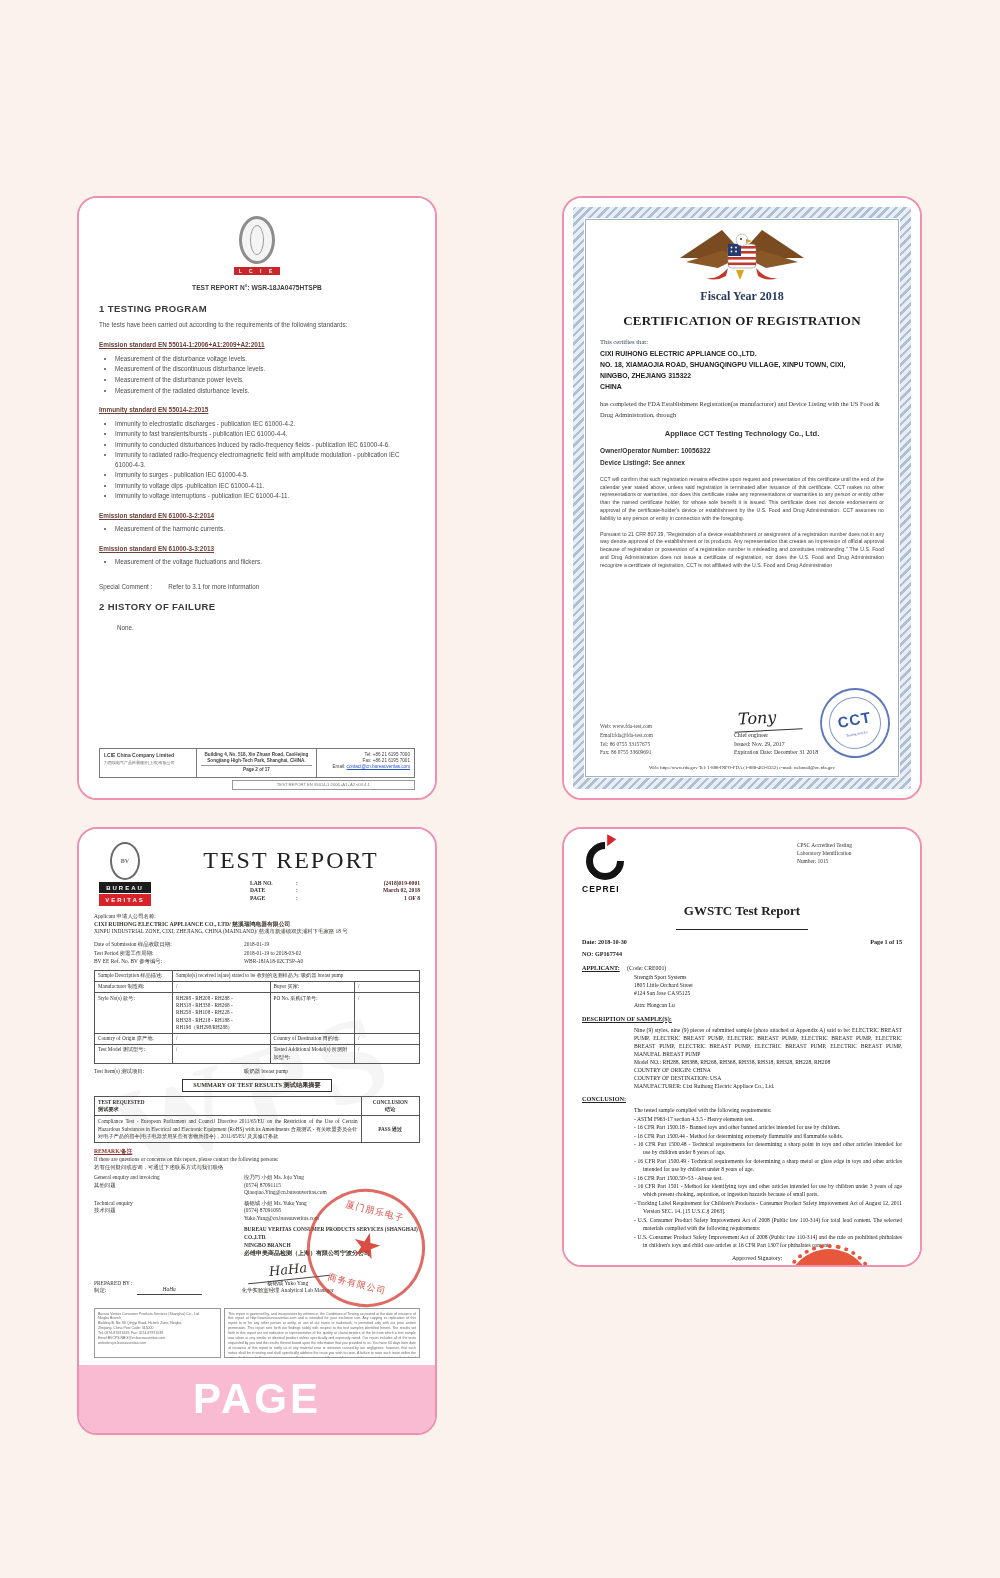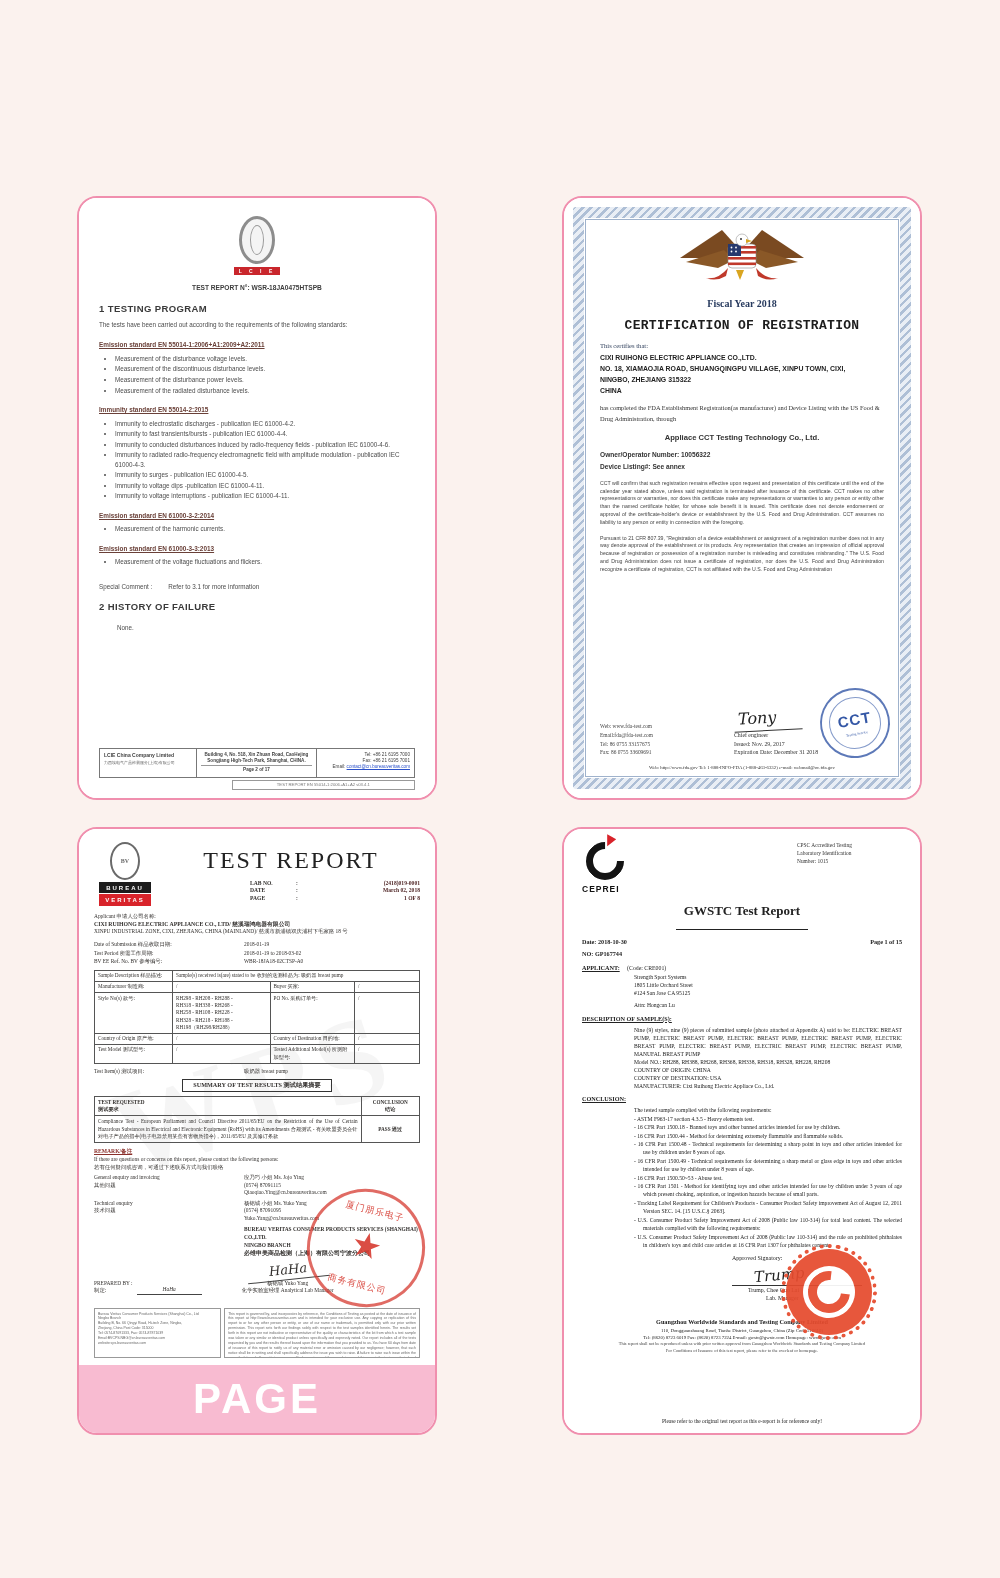--- a/index.html
+++ b/index.html
@@ -10,21 +10,21 @@
   .banner{position:absolute;left:240px;top:24px;width:520px;height:98px;background:#f7a6b9;
           display:flex;align-items:center;justify-content:center;}
   .banner-title{color:#fff;font-size:37px;letter-spacing:8px;font-weight:400;}
 
   
   .card{position:absolute;width:360px;background:#fff;border:2px solid #f08fae;border-radius:20px;
         display:flex;flex-direction:column;overflow:hidden;box-sizing:border-box;}
   .card-ce{left:77px;top:196px;height:604px;}
   .card-fda{left:562px;top:196px;height:604px;}
   .card-rohs{left:77px;top:827px;height:608px;}
-  .card-cpc{left:562px;top:827px;height:608px;}
+  .card-cpc{left:562px;top:827px;height:440px;}
   .card-label{flex:0 0 68px;background:#f8bbd1;display:flex;align-items:center;justify-content:center;
               color:#fff;font-size:42px;font-weight:bold;letter-spacing:3px;}
   .doc{flex:1;position:relative;overflow:hidden;background:#fff;}
 
   
   .ce-doc{padding:16px 20px 8px;color:#4c4c4c;font-size:6.3px;display:flex;flex-direction:column;line-height:1.45;}
   .lcie{margin:2px auto 2px;text-align:center;}
   .lcie-oval{width:30px;height:42px;border:3px solid #8d8d8d;border-radius:50%;margin:0 auto;position:relative;background:#f4f4f4;}
   .lcie-oval:after{content:"";position:absolute;inset:6px 8px;border:1px solid #9a9a9a;border-radius:50%;}
   .lcie-bar{width:46px;height:8px;background:#c9262c;color:#fff;font-size:5px;font-weight:bold;letter-spacing:3px;line-height:8px;margin:3px auto 0;text-align:center;}
@@ -50,22 +50,22 @@
   .ce-ref{border:1px solid #999;margin-top:2px;margin-left:42%;text-align:center;font-size:4.2px;color:#777;padding:1px 2px;}
 
   
   .fda-doc{padding:9px;}
   .fda-frame{height:100%;box-sizing:border-box;border:11px solid transparent;border-radius:3px;
      background:linear-gradient(#fff,#fff) padding-box,
                 repeating-linear-gradient(135deg,#aebfd6 0 2.5px,#e9eef5 2.5px 6px) border-box;
      outline:1px solid #9fb2cc;outline-offset:-13px;
      padding:10px 16px 8px;display:flex;flex-direction:column;font-family:"Liberation Serif",serif;color:#333;}
   .fda-eagle{margin:0 auto;}
-  .fda-fiscal{text-align:center;font-weight:bold;font-size:10px;margin-top:12px;color:#273a5e;}
-  .fda-title{text-align:center;font-family:Liberation Mono, monospace;font-weight:bold;font-size:13px;color:#1d1d1d;margin:9px 0 9px;letter-spacing:.3px;}
+  .fda-fiscal{text-align:center;font-weight:bold;font-size:12px;margin-top:3px;color:#273a5e;}
+  .fda-title{text-align:center;font-family:Liberation Serif, serif;font-weight:bold;font-size:13px;color:#1d1d1d;margin:9px 0 9px;letter-spacing:.3px;}
   .fda-certifies{font-size:6.6px;color:#33435e;margin-bottom:3px;}
   .fda-co-line{font-family:"Liberation Sans",sans-serif;font-weight:bold;font-size:6.9px;color:#222;line-height:1.6;}
   .fda-completed{font-size:6.4px;line-height:1.65;margin:7px 0 6px;}
   .fda-agent{text-align:center;font-family:"Liberation Sans",sans-serif;font-weight:bold;font-size:7.6px;margin:3px 0 7px;}
   .fda-bold{font-family:"Liberation Sans",sans-serif;font-weight:bold;font-size:6.6px;line-height:1.7;}
   .fda-para{font-family:"Liberation Sans",sans-serif;font-size:5.2px;color:#444;text-align:justify;line-height:1.5;margin-top:8px;}
   .fda-bottom{display:flex;margin-top:auto;align-items:flex-end;}
   .fda-contact{font-size:5.4px;line-height:1.6;color:#444;}
   .fda-sig{position:relative;margin-left:auto;width:150px;font-size:5.8px;line-height:1.5;}
   .fda-sign{font-family:"DejaVu Serif",serif;font-style:italic;font-size:16px;color:#222;border-bottom:1px solid #333;padding:0 26px 0 4px;display:inline-block;transform:rotate(-3deg);}

